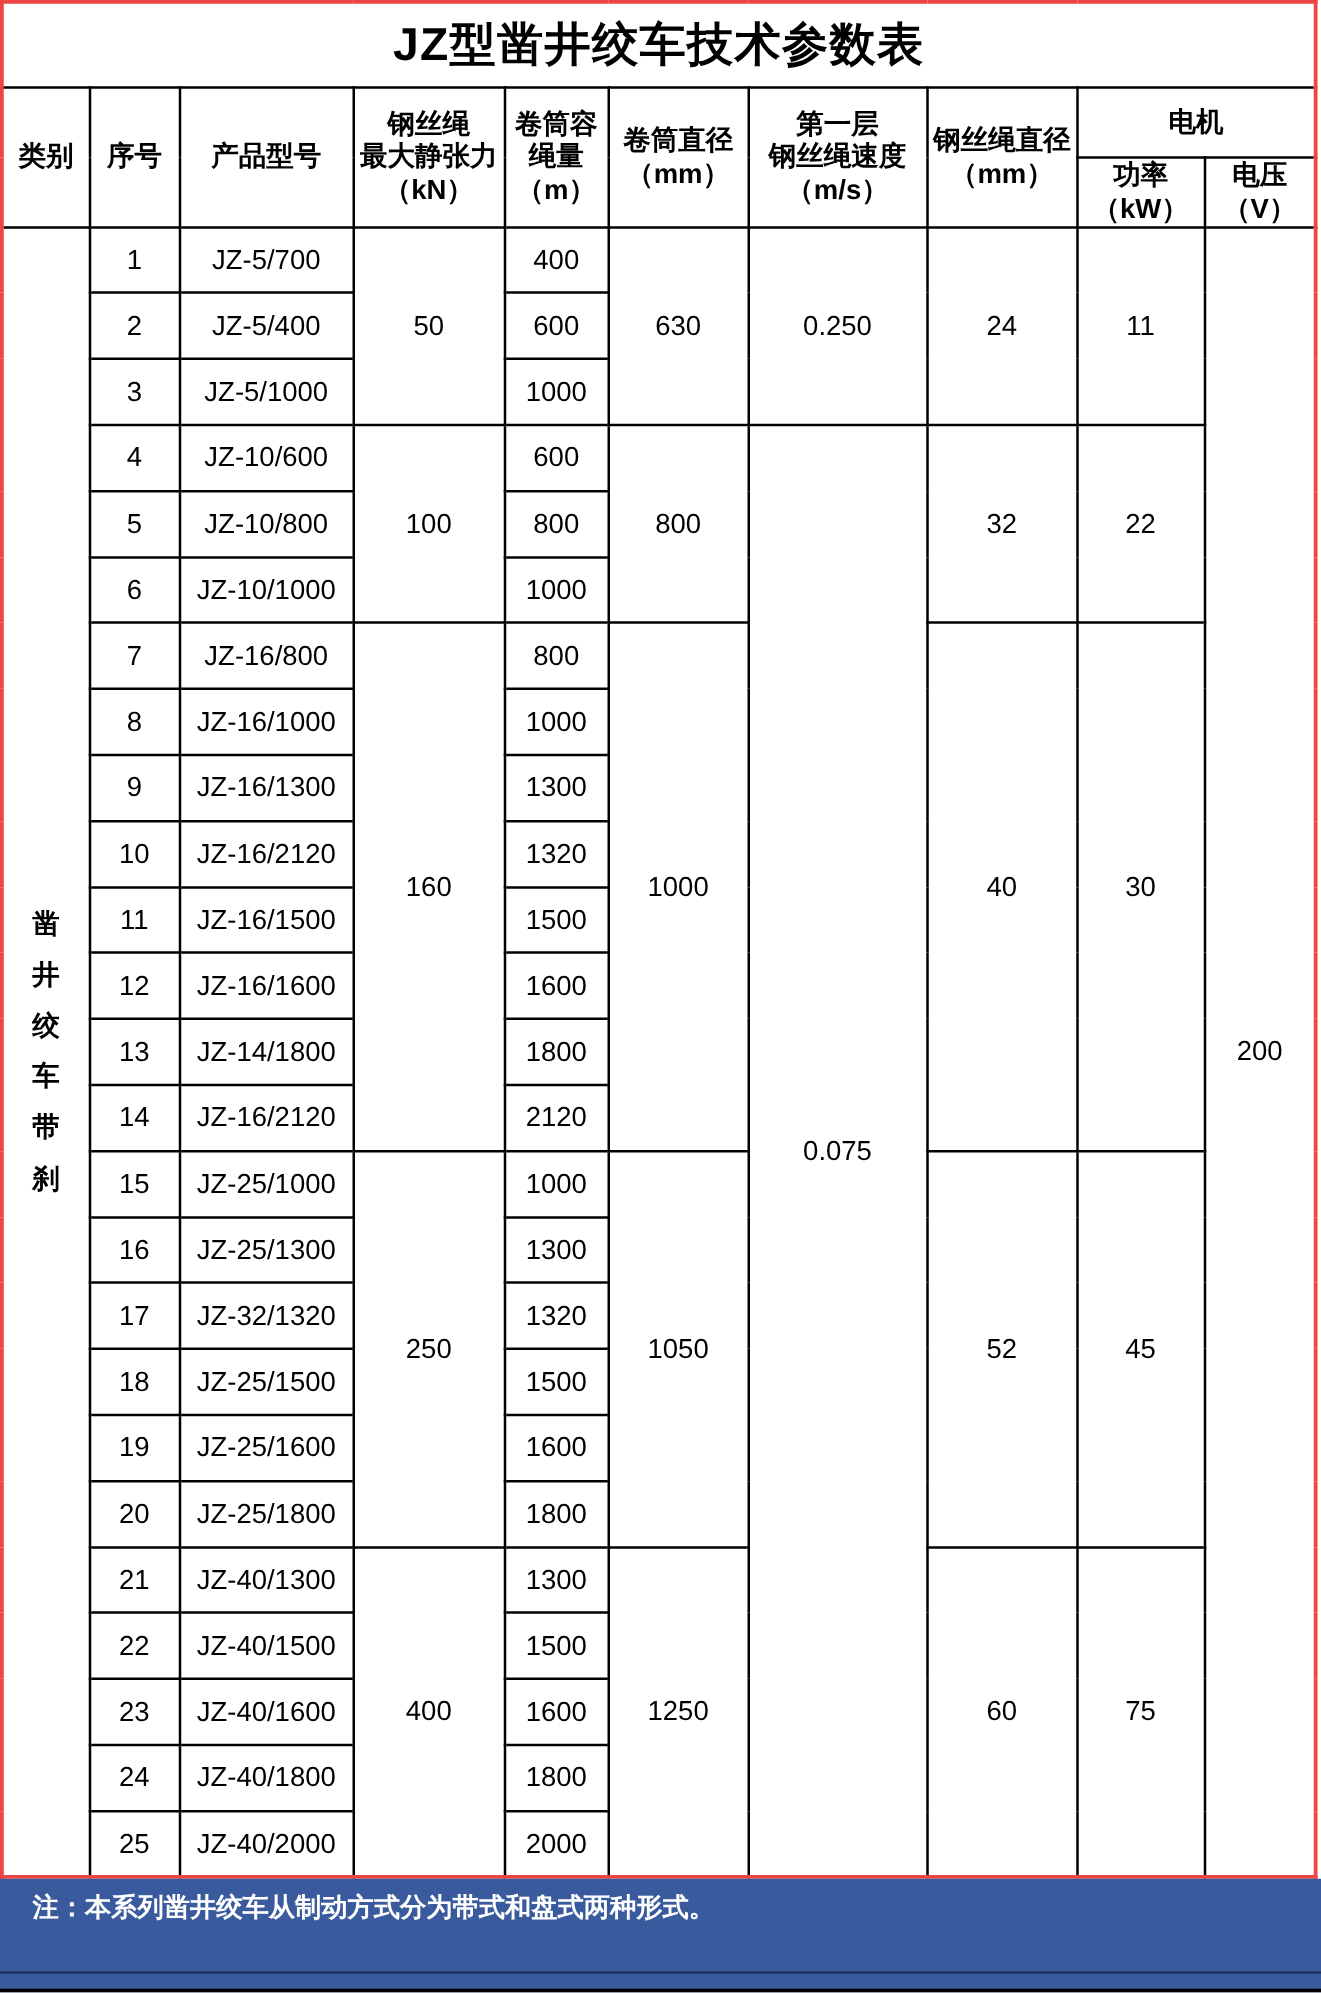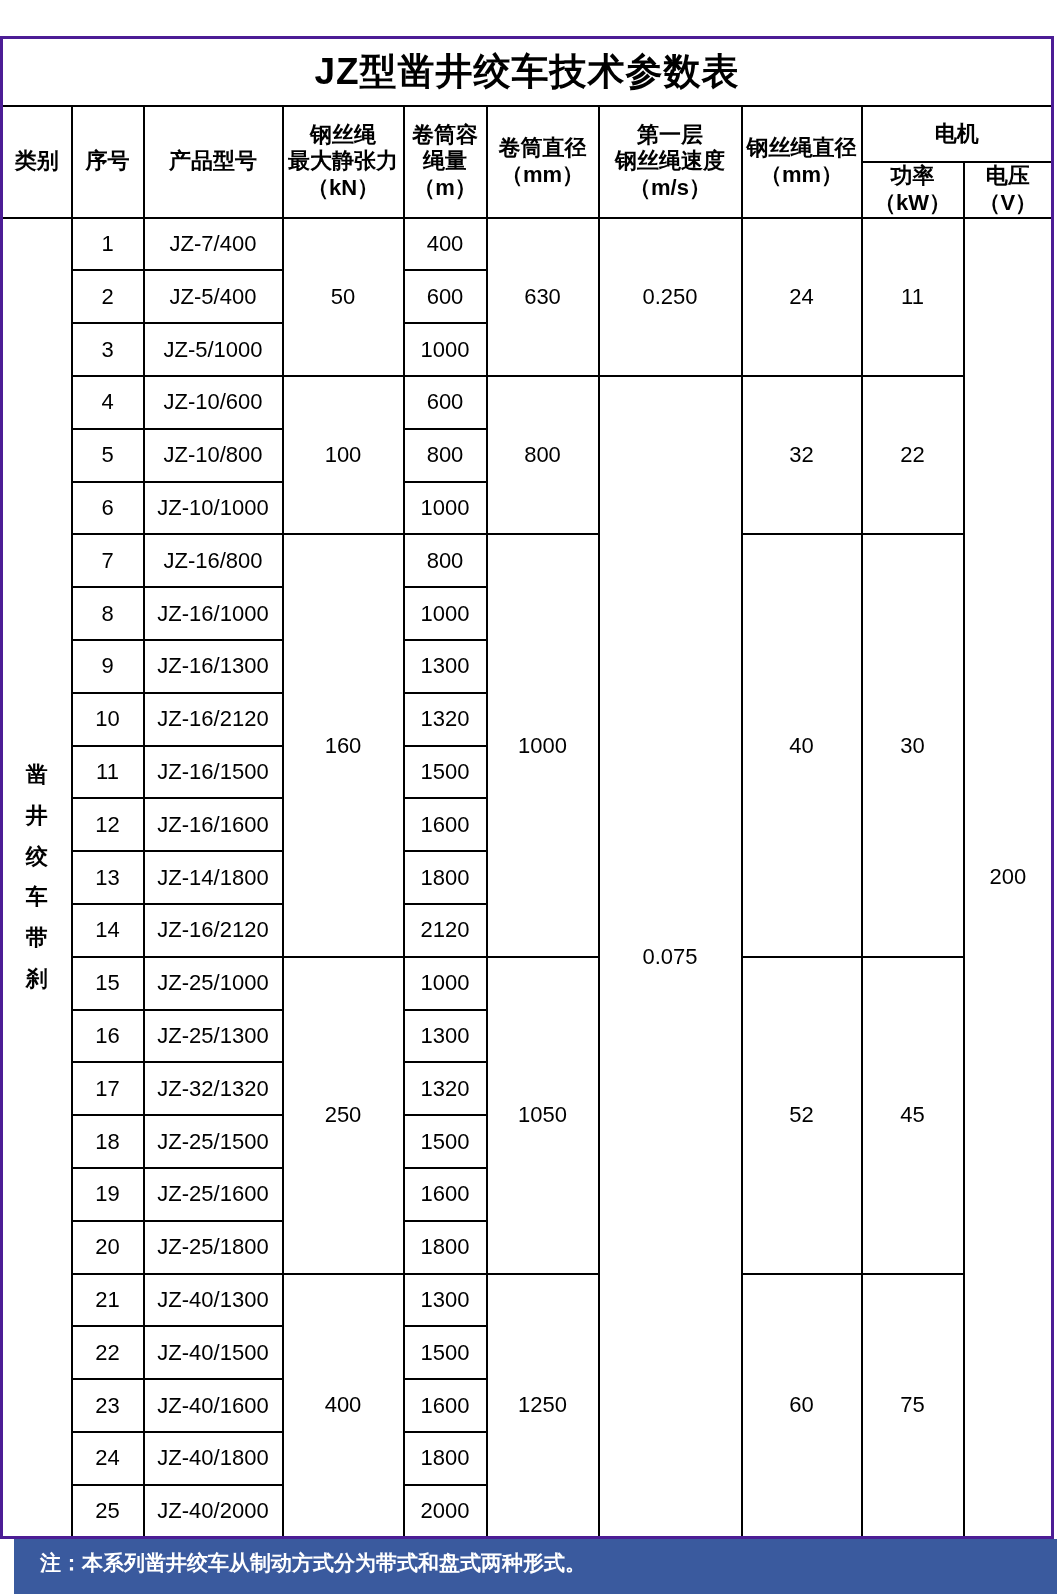--- a/index.html
+++ b/index.html
@@ -11,22 +11,21 @@
   .sheet {
     width:1057px; height:1594px;
     box-sizing:border-box;
     display:flex; flex-direction:column;
     background:#fff;
   }
   table.spec {
     border-collapse:collapse;
     table-layout:fixed;
     width:958px;
-    border:3px solid #4c1d95;
-    margin-top:36px;
+    border:3px solid #ef4444;
   }
   table.spec th, table.spec td {
     border:2px solid #000;
     text-align:center;
     vertical-align:middle;
     padding:0;
     overflow:hidden;
   }
   .title-cell {
     height:66px;
@@ -54,21 +53,20 @@
     line-height:1.85;
   }
   .footer {
     flex:1;
     min-height:84px;
     box-sizing:border-box;
     background:#3a5a9e;
     border-bottom:3px solid #000;
     padding:11px 10px 0 26px;
     position:relative;
-    margin-left:14px;
   }
   .footer::after {
     content:"";
     position:absolute;
     left:0; right:0; bottom:12px;
     height:2px;
     background:#203562;
   }
   .note {
     margin:0;
@@ -129,21 +127,21 @@
     </thead>
     <tbody>
         <tr>
           <td rowspan="25" class="category">凿
 井
 绞
 车
 带
 刹</td>
           <td>1</td>
-          <td>JZ-7/400</td>
+          <td>JZ-5/700</td>
           <td rowspan="3">50</td>
           <td>400</td>
           <td rowspan="3">630</td>
           <td rowspan="3">0.250</td>
           <td rowspan="3">24</td>
           <td rowspan="3">11</td>
           <td rowspan="25">200</td>
         </tr>
         <tr>
           <td>2</td>

